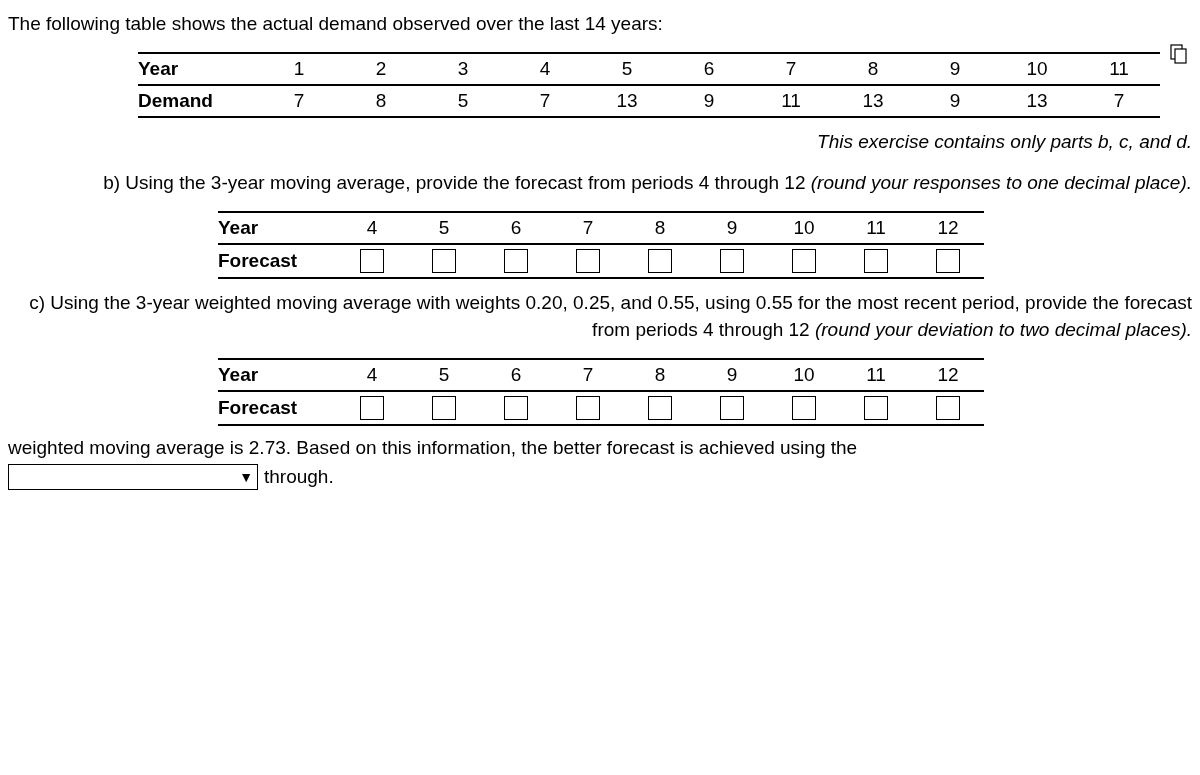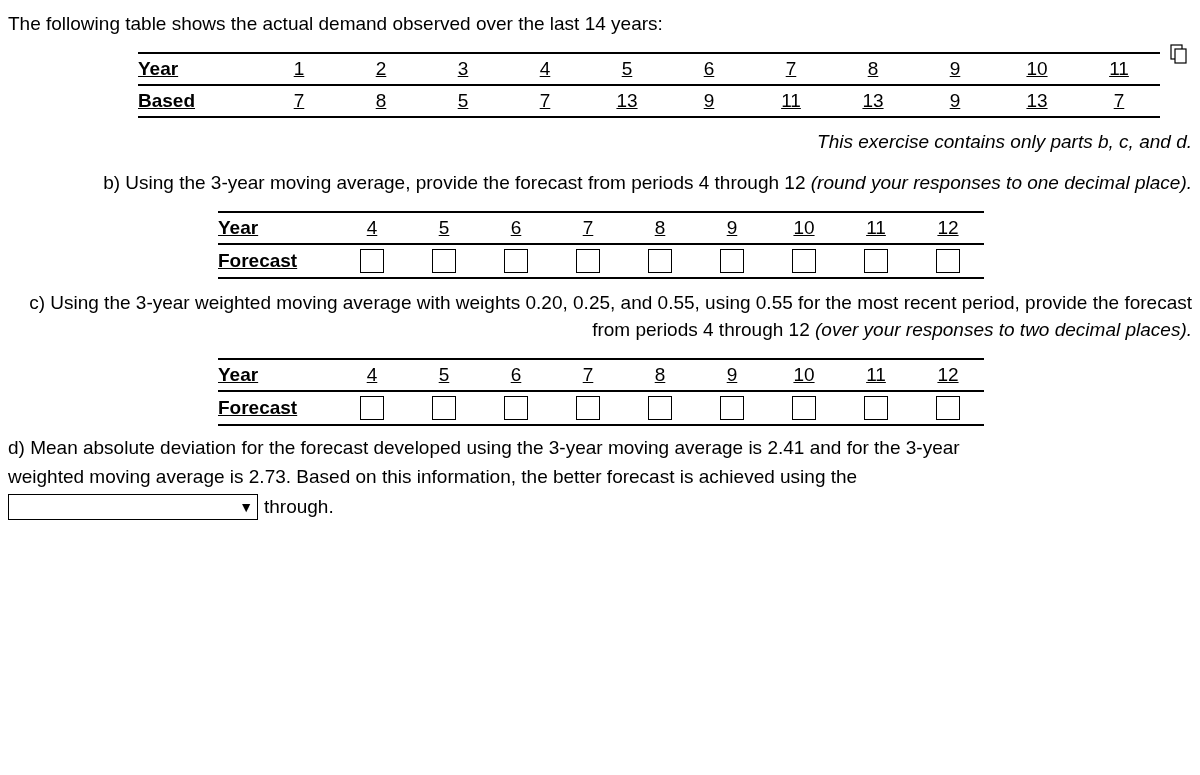--- a/index.html
+++ b/index.html
@@ -36,21 +36,20 @@
     text-align: left;
     font-weight: bold;
     padding-right: 20px;
     width: 100px;
   }
   .data-table .col {
     width: 82px;
   }
   .top-border {
     border-top: 2px solid #000;
-    text-decoration: underline;
   }
   .bottom-border {
     border-bottom: 2px solid #000;
   }
   .forecast-table {
     border-collapse: collapse;
     margin-left: 210px;
     margin-bottom: 8px;
   }
   .forecast-table td, .forecast-table th {
@@ -141,21 +140,21 @@
     <td class="col">4</td>
     <td class="col">5</td>
     <td class="col">6</td>
     <td class="col">7</td>
     <td class="col">8</td>
     <td class="col">9</td>
     <td class="col">10</td>
     <td class="col">11</td>
   </tr>
   <tr class="top-border bottom-border">
-    <td class="rowlabel">Based</td>
+    <td class="rowlabel">Demand</td>
     <td class="col">7</td>
     <td class="col">8</td>
     <td class="col">5</td>
     <td class="col">7</td>
     <td class="col">13</td>
     <td class="col">9</td>
     <td class="col">11</td>
     <td class="col">13</td>
     <td class="col">9</td>
     <td class="col">13</td>
@@ -193,21 +192,21 @@
     <td class="col"><span class="input-box"></span></td>
     <td class="col"><span class="input-box"></span></td>
     <td class="col"><span class="input-box"></span></td>
     <td class="col"><span class="input-box"></span></td>
     <td class="col"><span class="input-box"></span></td>
   </tr>
 </tbody>
   </table>
 
 <div class="section line">
-  <span>c) Using the 3-year weighted moving average with weights 0.20, 0.25, and 0.55, using 0.55 for the most recent period, provide the forecast from periods 4 through 12 </span><span class="italic">(over your responses to two decimal places).</span>
+  <span>c) Using the 3-year weighted moving average with weights 0.20, 0.25, and 0.55, using 0.55 for the most recent period, provide the forecast from periods 4 through 12 </span><span class="italic">(round your deviation to two decimal places).</span>
 </div>
 
 <table class="forecast-table">
   <tbody>
       <tr class="top-border">
     <td class="rowlabel">Year</td>
     <td class="col">4</td>
     <td class="col">5</td>
     <td class="col">6</td>
     <td class="col">7</td>
@@ -226,21 +225,20 @@
     <td class="col"><span class="input-box"></span></td>
     <td class="col"><span class="input-box"></span></td>
     <td class="col"><span class="input-box"></span></td>
     <td class="col"><span class="input-box"></span></td>
     <td class="col"><span class="input-box"></span></td>
   </tr>
 </tbody>
   </table>
 
 <div class="d-wrap line">
-  <div class="d-sentence">d) Mean absolute deviation for the forecast developed using the 3-year moving average is 2.41 and for the 3-year</div>
   <div class="d-sentence">weighted moving average is 2.73.  Based on this information, the better forecast is achieved using the</div>
   <div class="d-row">
     <span class="dropdown">
       <span class="arrow">▼</span>
     </span>
     <span>through.</span>
   </div>
 </div>
 
 </body></html>

